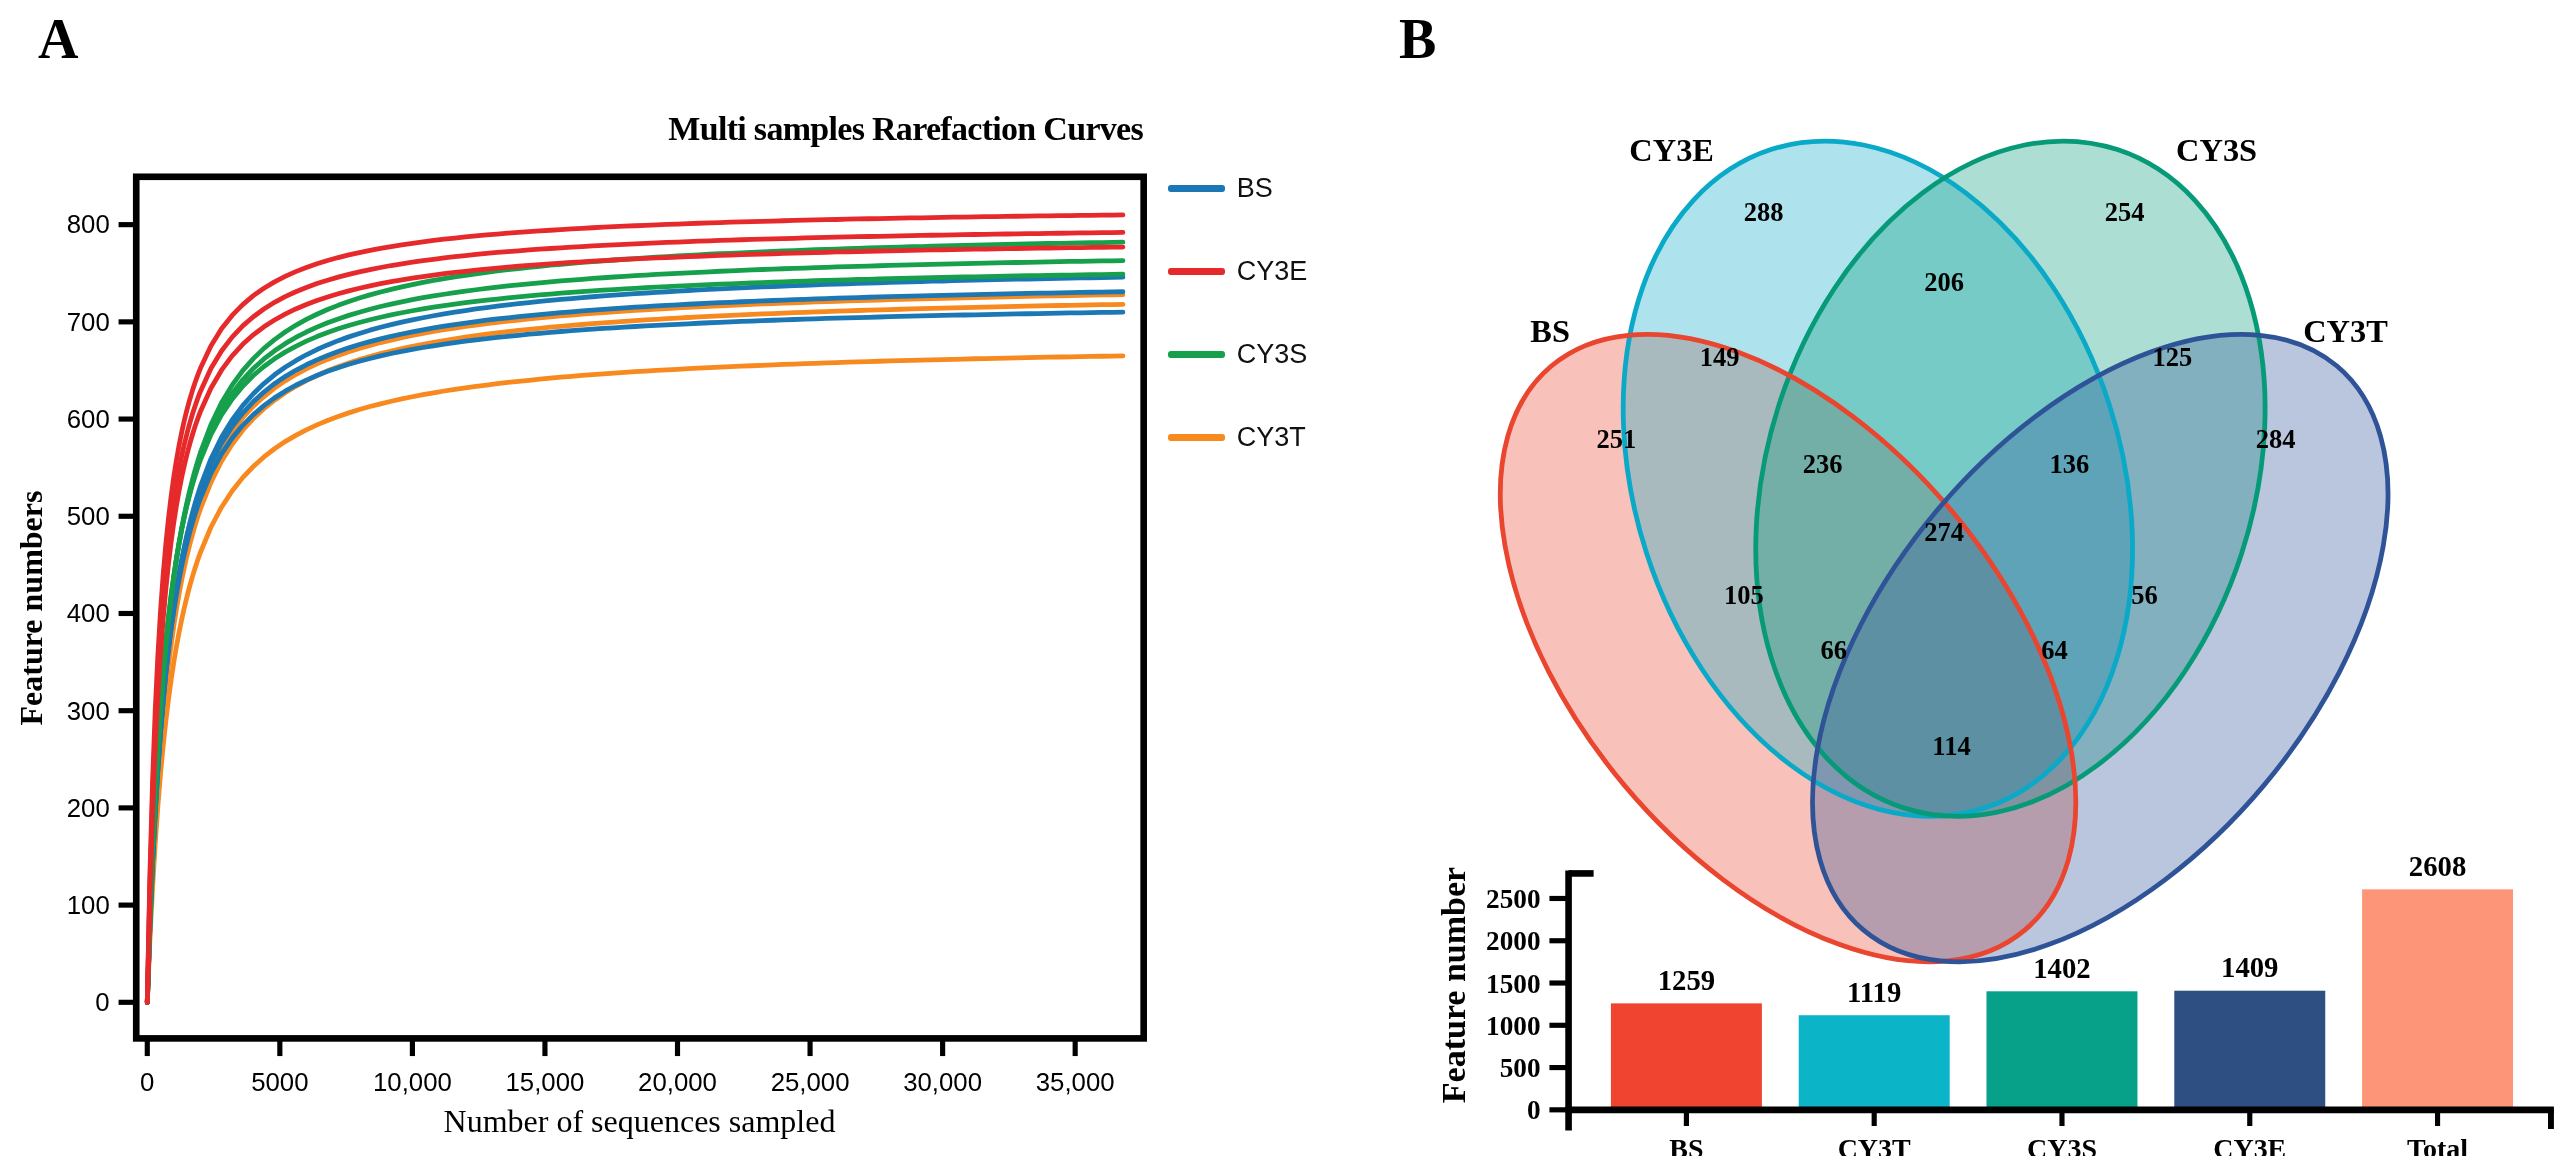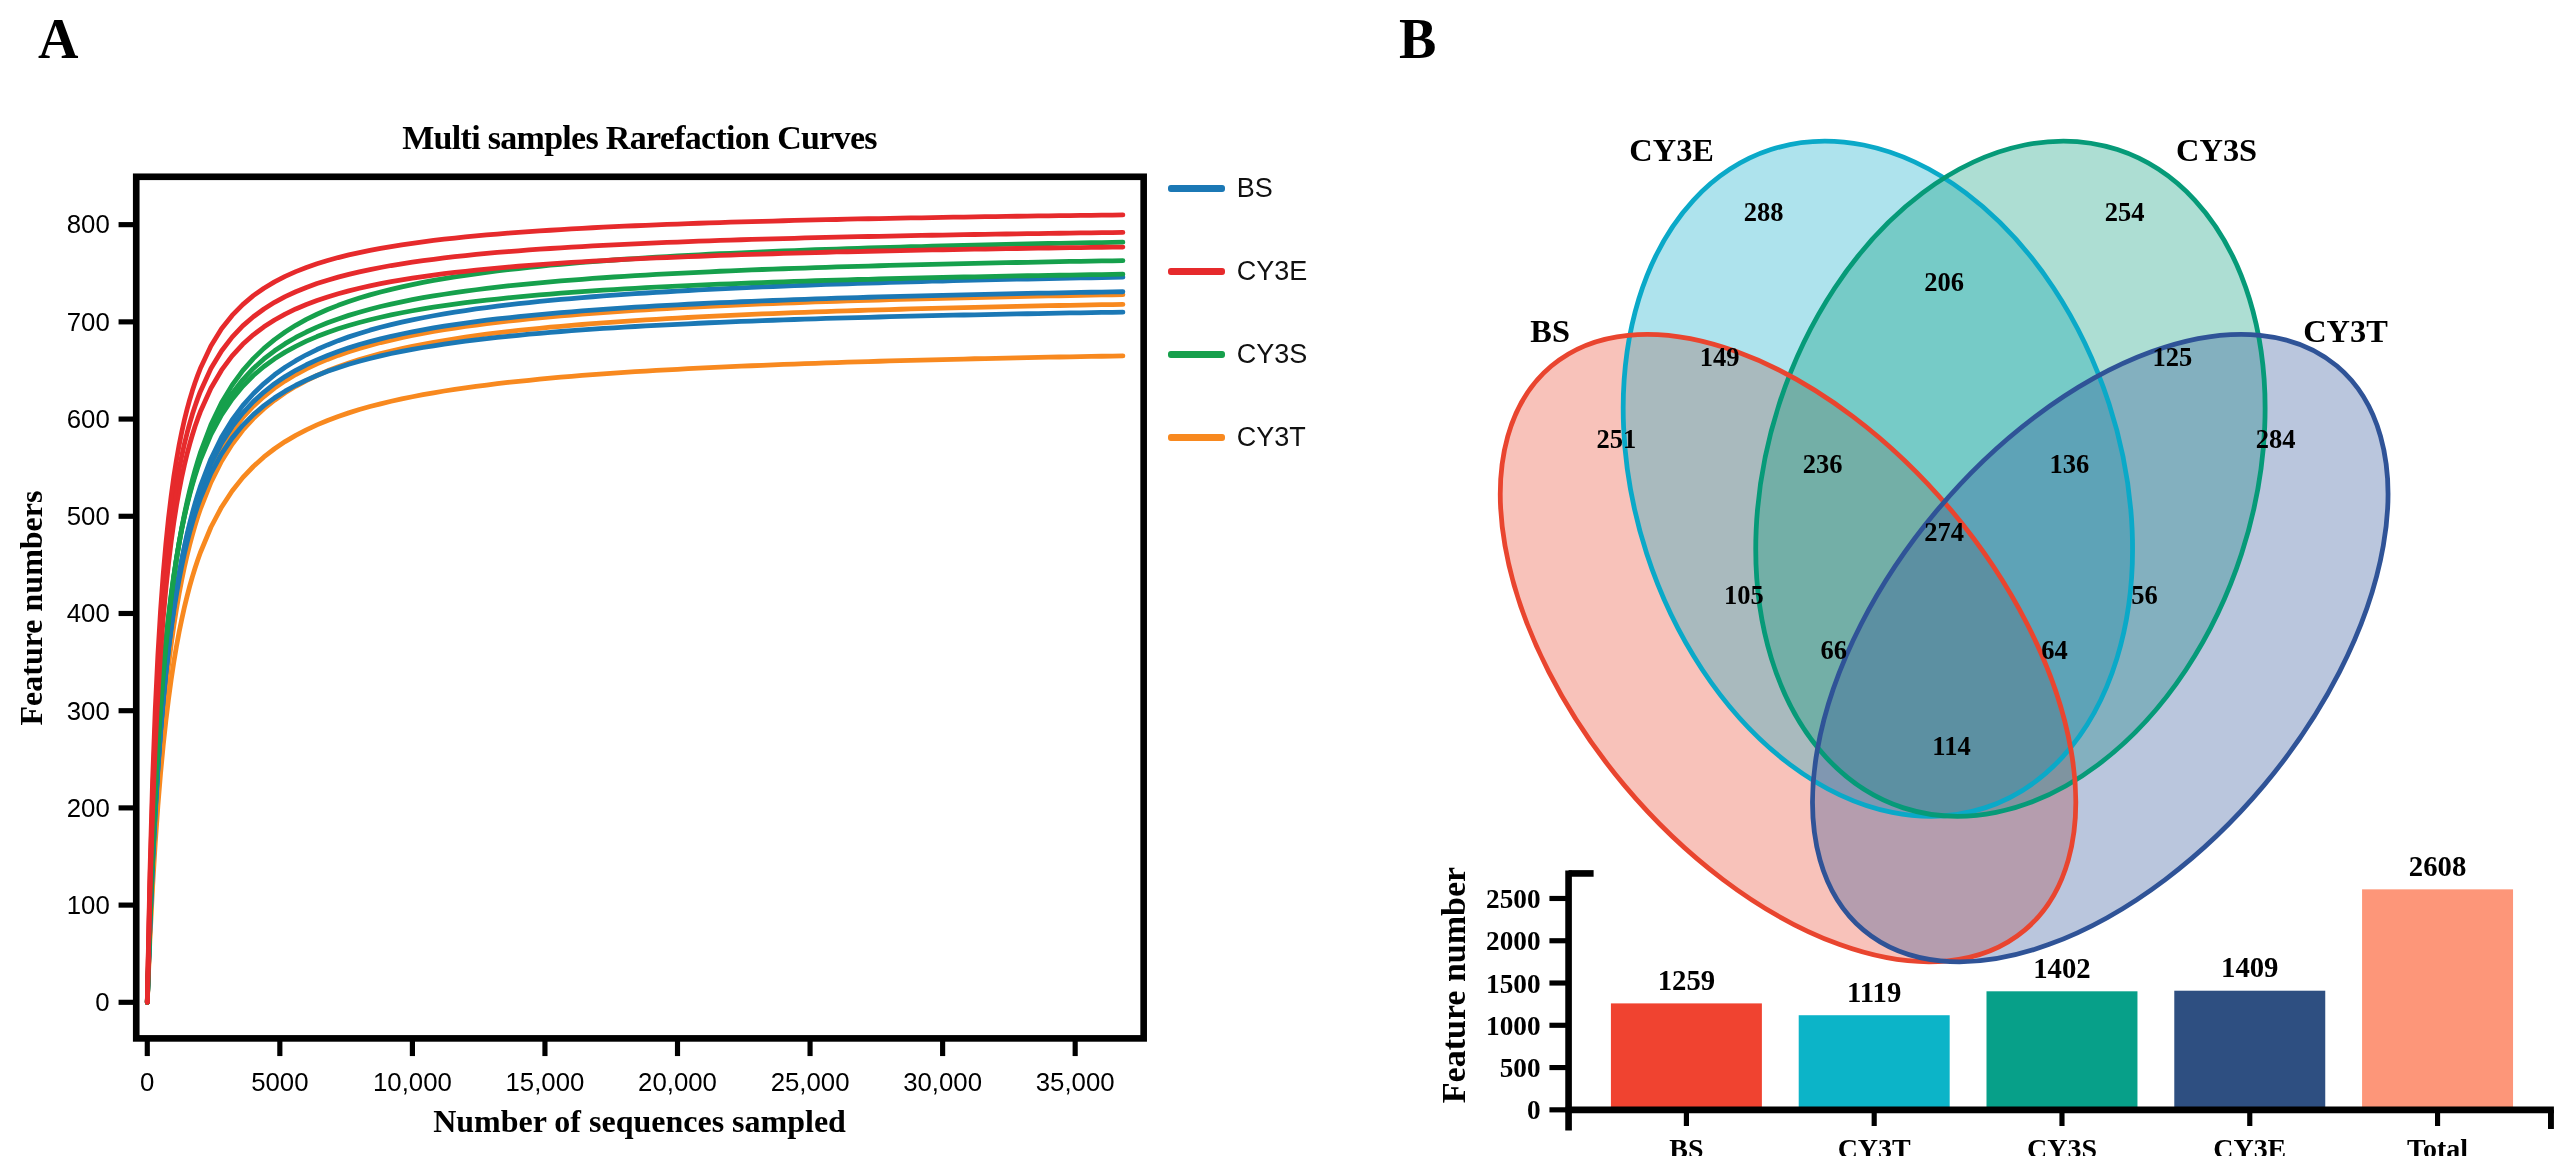--- a/index.html
+++ b/index.html
@@ -1,23 +1,23 @@
 <!DOCTYPE html>
 <html style="font-size:11.8px"><head>
 <meta charset="utf-8">
 <style>
   html,body{margin:0;padding:0;background:#fff;}
   #stage{position:relative;width:2576px;height:1157px;background:#ffffff;overflow:hidden;
          font-family:"Liberation Serif","DejaVu Serif",serif;color:#000;}
   #fig-svg{position:absolute;left:0;top:0;}
   .panel-letter{position:absolute;font-weight:700;font-size:56px;font-family:"Liberation Serif",serif;}
-  .chart-title{position:absolute;left:136px;top:119px;width:1007px;text-align:center;
+  .chart-title{position:absolute;left:136px;top:110px;width:1007px;text-align:right;
                font-weight:700;font-size:34px;letter-spacing:-0.7px;}
   .x-label{position:absolute;left:136px;top:1103px;width:1007px;text-align:center;
-           font-weight:700;font-size:32px;}
+           font-weight:400;font-size:32px;}
   .y-label-a{position:absolute;left:31px;top:608px;transform:translate(-50%,-50%) rotate(-90deg);
              white-space:nowrap;font-weight:700;font-size:32px;}
   .y-label-b{position:absolute;left:1454px;top:985px;transform:translate(-50%,-50%) rotate(-90deg);
              white-space:nowrap;font-weight:700;font-size:34px;}
   #legend-a{position:absolute;left:1168px;top:175px;display:flex;flex-direction:column;gap:56px;
             font-family:"Liberation Sans",sans-serif;}
   .legend-item{display:flex;align-items:center;gap:11.8px;}
   .legend-swatch{width:57px;height:6.6px;border-radius:2.9px;flex:0 0 auto;}
   .legend-label{font-size:27px;line-height:1;color:#111;}
   text{fill:#000;}

